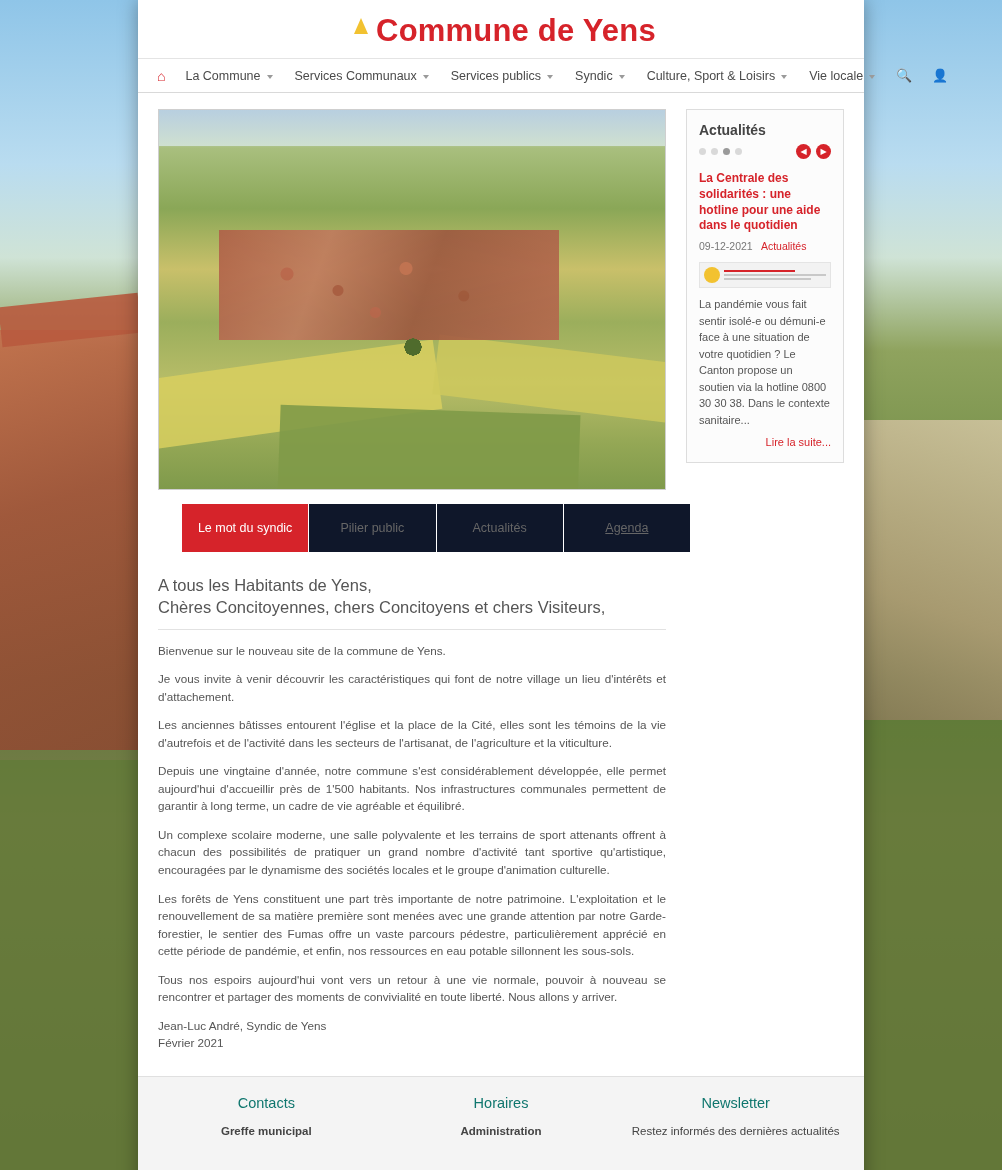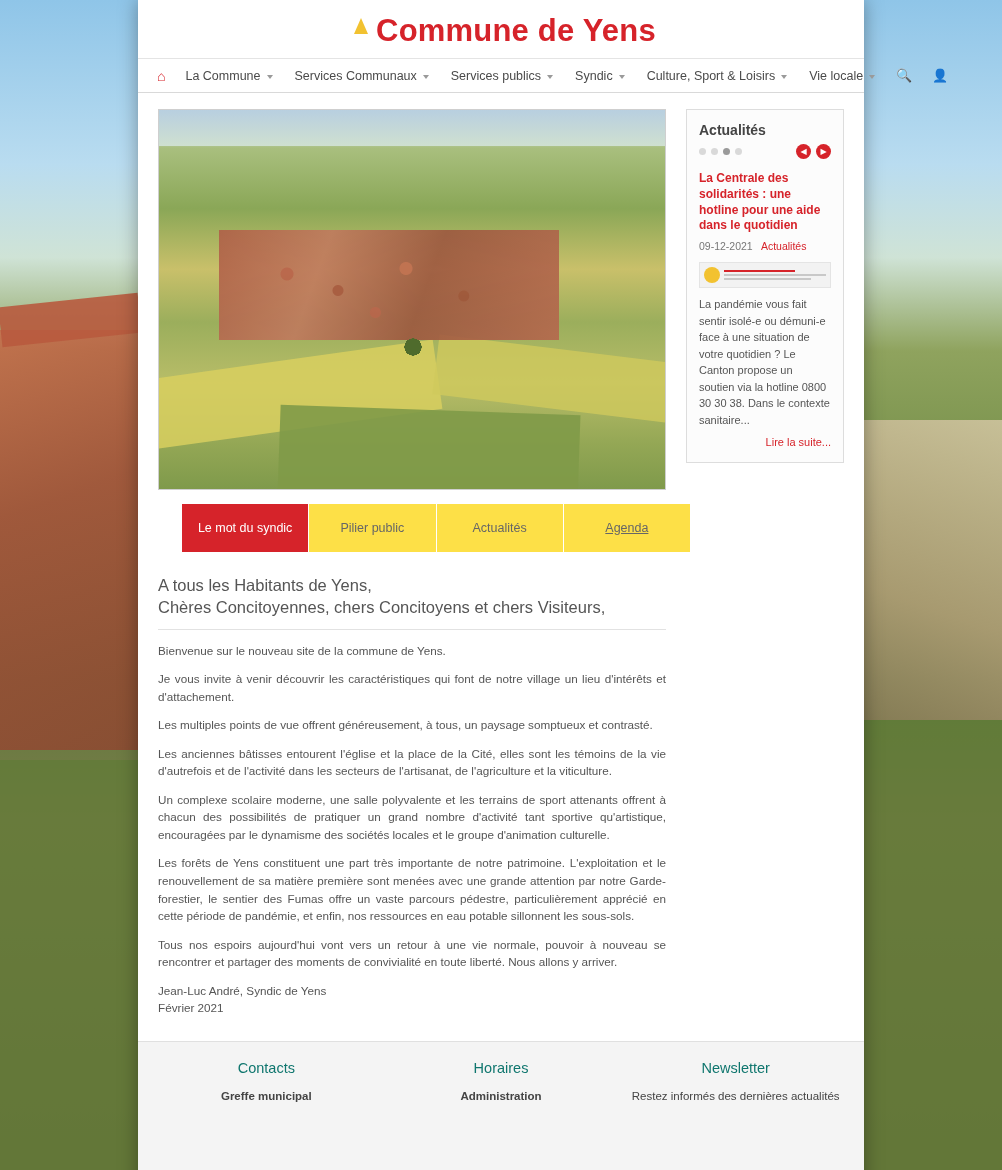--- a/index.html
+++ b/index.html
@@ -151,21 +151,21 @@
     background:linear-gradient(180deg,#b8cfe0,#cfe0d0);
   }
 
   
   .tabs{
     display:flex; margin-top:14px; width:508px;margin-left:24px;
   }
   .tab{
     flex:1 1 0; text-align:center;
     padding:17px 4px; font-size:12.5px;
-    background:#fde047; color:#666;
+    background:#0f172a; color:#666;
     cursor:pointer;
     border-right:1px solid #fff;
   }
   .tab:last-child{ border-right:none;text-decoration:underline; }
   .tab.active{
     background:#d6232a; color:#fff;
   }
 
   
   .content{
@@ -341,22 +341,22 @@
       </div>
 
       <div class="content">
         <h2>
           <span>A tous les Habitants de Yens,</span>
           <span class="l2">Chères Concitoyennes, chers Concitoyens et chers Visiteurs,</span>
         </h2>
         <div class="hr"></div>
         <p>Bienvenue sur le nouveau site de la commune de Yens.</p>
         <p>Je vous invite à venir découvrir les caractéristiques qui font de notre village un lieu d'intérêts et d'attachement.</p>
-        <p>Les multiples points de vue offrent généreusement, à tous, un paysage somptueux et contrasté.</p>
         <p>Les anciennes bâtisses entourent l'église et la place de la Cité, elles sont les témoins de la vie d'autrefois et de l'activité dans les secteurs de l'artisanat, de l'agriculture et la viticulture.</p>
+        <p>Depuis une vingtaine d'année, notre commune s'est considérablement développée, elle permet aujourd'hui d'accueillir près de 1'500 habitants. Nos infrastructures communales permettent de garantir à long terme, un cadre de vie agréable et équilibré.</p>
         <p>Un complexe scolaire moderne, une salle polyvalente et les terrains de sport attenants offrent à chacun des possibilités de pratiquer un grand nombre d'activité tant sportive qu'artistique, encouragées par le dynamisme des sociétés locales et le groupe d'animation culturelle.</p>
         <p>Les forêts de Yens constituent une part très importante de notre patrimoine. L'exploitation et le renouvellement de sa matière première sont menées avec une grande attention par notre Garde-forestier, le sentier des Fumas offre un vaste parcours pédestre, particulièrement apprécié en cette période de pandémie, et enfin, nos ressources en eau potable sillonnent les sous-sols.</p>
         <p>Tous nos espoirs aujourd'hui vont vers un retour à une vie normale, pouvoir à nouveau se rencontrer et partager des moments de convivialité en toute liberté. Nous allons y arriver.</p>
         <div class="sig">
           <p>Jean-Luc André, Syndic de Yens</p>
           <p>Février 2021</p>
         </div>
       </div>
     </div>
 

